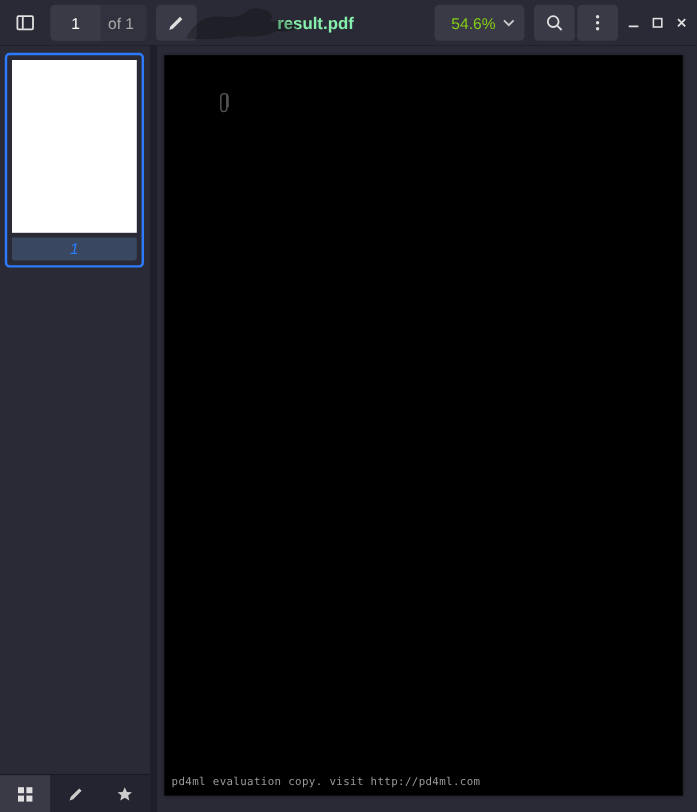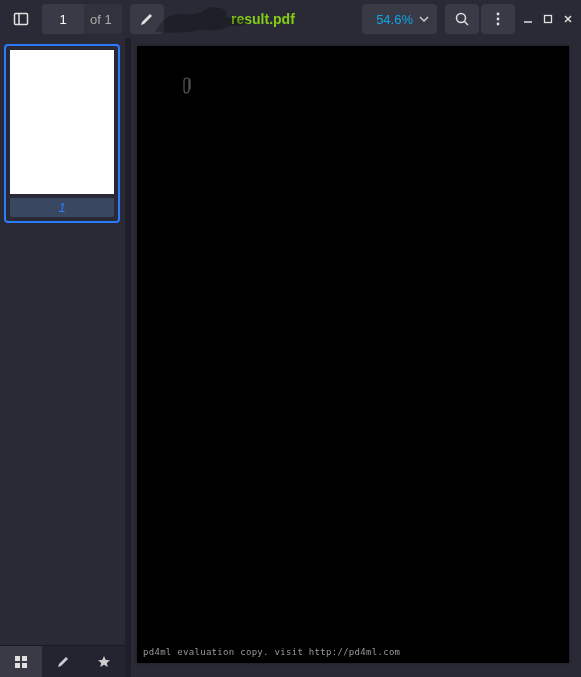--- a/index.html
+++ b/index.html
@@ -60,33 +60,33 @@
     background: #32323e;
     height: 100%;
     display: flex;
     align-items: center;
   }
   .title {
     flex: 1;
     text-align: center;
     font-weight: bold;
     font-size: 14px;
-    color: #84cc16;
+    color: #86efac;
   }
   .zoom-group {
     display: flex;
     align-items: center;
     background: #3a3a46;
     border-radius: 4px;
     height: 30px;
     padding: 0 8px 0 14px;
     gap: 6px;
     cursor: pointer;
   }
-  .zoom-val { font-size: 13px; color: #0ea5e9; }
+  .zoom-val { font-size: 13px; color: #84cc16; }
   .spacer-sm { width: 4px; }
   .window-ctrls {
     display: flex;
     gap: 10px;
     margin-left: 6px;
     margin-right: 4px;
     color: #e0e0e0;
   }
   .window-ctrls span { cursor: pointer; font-size: 12px; display:flex; align-items:center; }
   

